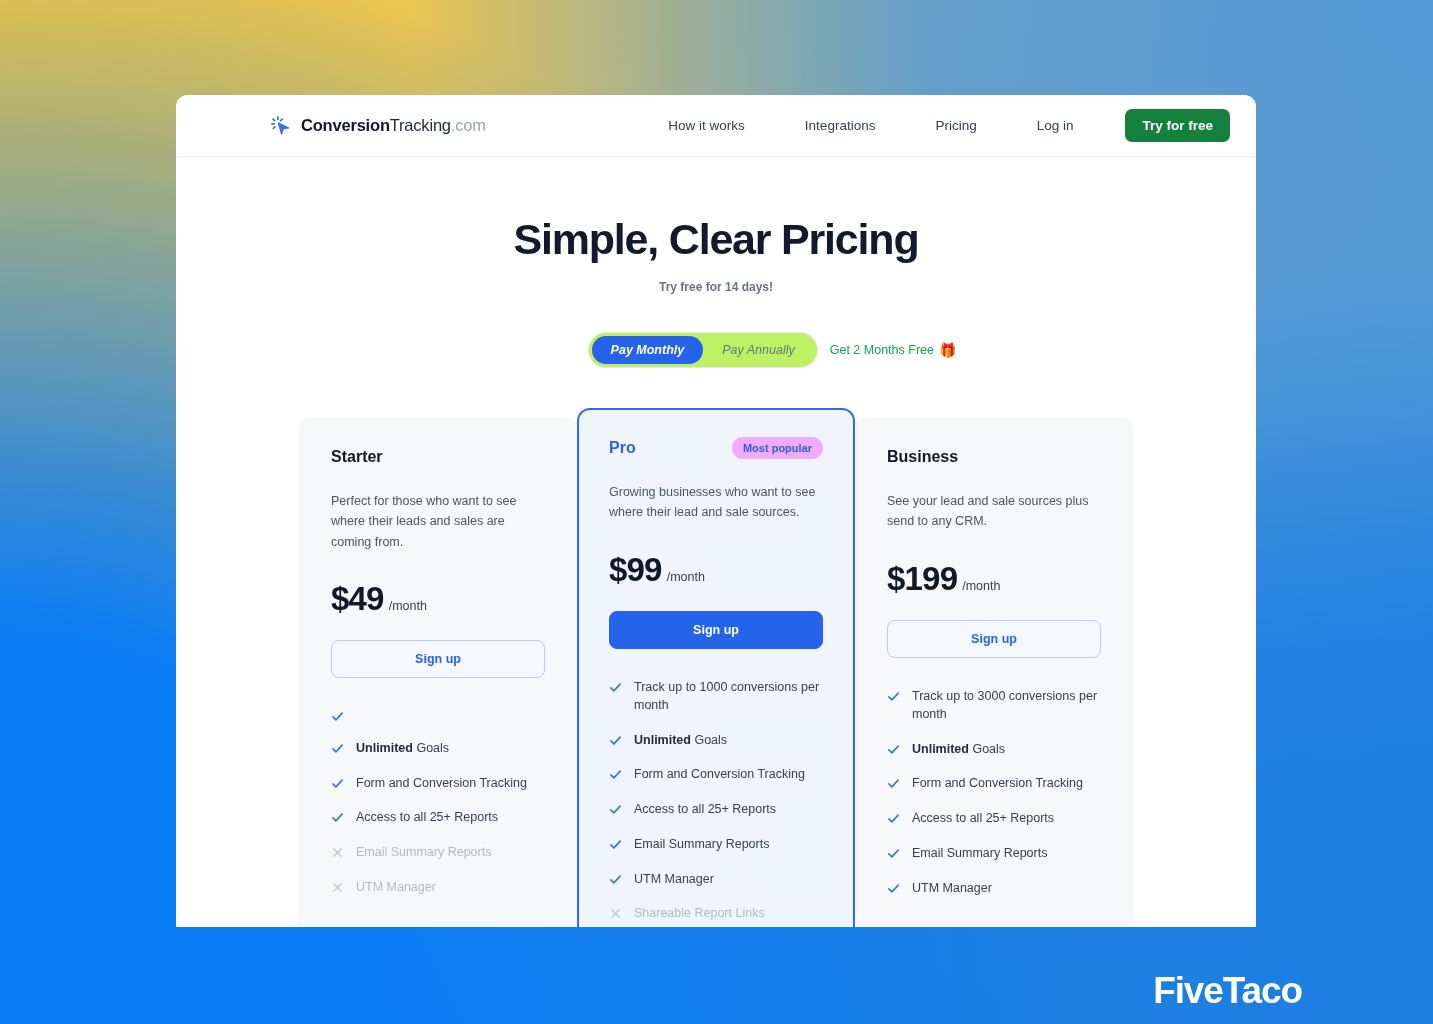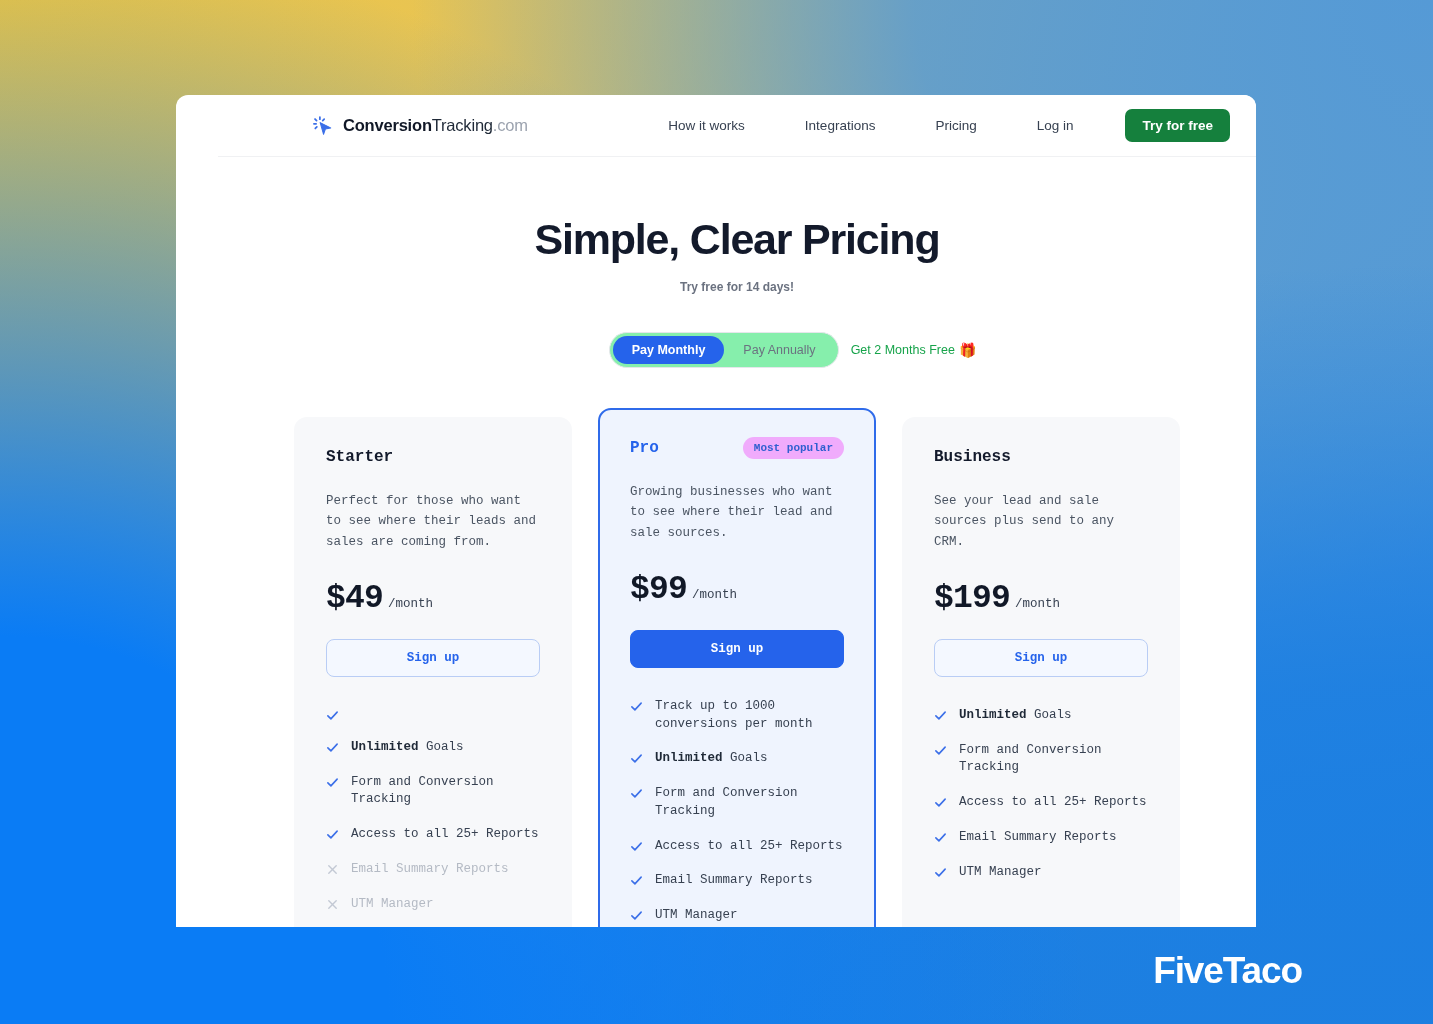--- a/index.html
+++ b/index.html
@@ -15,21 +15,20 @@
     overflow:hidden;
   }
 
   
   .page-card {
     position:absolute; left:176px; top:95px;
     width:1080px; height:832px;
     background:#ffffff;
     border-radius:12px 12px 0 0;
     overflow:hidden;
-    padding-left:42px;
   }
 
   
   .site-header {
     height:62px;
     display:flex; align-items:center;
     padding:0 26px 0 94px;
     border-bottom:1px solid #f0f1f3;
     background:#fff;
   }
@@ -65,43 +64,42 @@
   }
 
   
   .toggle-row {
     margin-top:38px;
     display:flex; justify-content:center; align-items:center;
     padding-left:112px;
   }
   .toggle {
     display:inline-flex; align-items:flex-start;
-    background:#86efac; border:1px solid #e5e7eb;
-    border-radius:999px; padding:3px;
+    background:#bef264; border:1px solid #e5e7eb;
+    border-radius:999px; padding:3px;font-style:italic;
   }
   .toggle .opt {
     font-size:12.5px; font-weight:600;
     padding:7px 19px; border-radius:999px;
     color:#6b7280; cursor:pointer; white-space:nowrap;
   }
   .toggle .opt.active { background:#2563eb; color:#fff; }
   .toggle .opt.inactive { font-weight:500; }
   .promo {
     margin-left:12px; font-size:12.5px; font-weight:400;
     color:#16a34a; display:flex; align-items:center; gap:5px;
     white-space:nowrap;
   }
   .promo .gift { font-size:14px; }
 
   
   .plans {
     display:flex; justify-content:center;
-    gap:26px; margin-top:49px;
+    margin-top:49px;
     padding:0 94px;
-    font-family:Liberation Mono, monospace;
   }
   .plan {
     width:278px; flex:none;
     border-radius:13px;
     padding:28px 32px 0 32px;
     min-height:510px;
     background:#f7f8fa;
   }
   .plan.featured {
     background:#eff4fe;
@@ -138,21 +136,21 @@
   .features { margin-top:30px; padding-bottom:34px; }
   .feat { display:flex; align-items:flex-start; gap:12px; margin-bottom:17px; }
   .feat:last-child { margin-bottom:0; }
   .feat .ic { width:13px; height:13px; flex:none; margin-top:2px; display:block; }
   .feat .txt { font-size:12.5px; line-height:1.42; color:#374151; }
   .feat .txt b { font-weight:700; color:#1f2937; }
   .feat.off .txt { color:#b4bac4; }
 
   
   .watermark {
-    position:absolute; right:131px; bottom:32px;
+    position:absolute; right:131px; bottom:12px;
     font-size:37px; font-weight:700; color:#ffffff;
     letter-spacing:-1.1px;
   }
 </style>
 </head>
 <body>
 
 <div class="page-card">
 
   <div class="site-header">
@@ -309,20 +307,26 @@
         <div class="price-row">
           <span class="price">$199</span>
           <span class="per">/month</span>
         </div>
         <div class="cta">Sign up</div>
         <div class="features">
           <div class="feat">
             <svg class="ic" viewBox="0 0 14 14">
               <path d="M2 7.4 L5.3 10.6 L12 3.4" fill="none" stroke="#3b6fe8" stroke-width="1.7" stroke-linecap="round" stroke-linejoin="round"></path>
             </svg>
+            <div class="txt"><span>Track up to 3000 conversions per month</span></div>
+          </div>
+          <div class="feat">
+            <svg class="ic" viewBox="0 0 14 14">
+              <path d="M2 7.4 L5.3 10.6 L12 3.4" fill="none" stroke="#3b6fe8" stroke-width="1.7" stroke-linecap="round" stroke-linejoin="round"></path>
+            </svg>
             <div class="txt"><b>Unlimited</b> <span>Goals</span></div>
           </div>
           <div class="feat">
             <svg class="ic" viewBox="0 0 14 14">
               <path d="M2 7.4 L5.3 10.6 L12 3.4" fill="none" stroke="#3b6fe8" stroke-width="1.7" stroke-linecap="round" stroke-linejoin="round"></path>
             </svg>
             <div class="txt"><span>Form and Conversion Tracking</span></div>
           </div>
           <div class="feat">
             <svg class="ic" viewBox="0 0 14 14">

